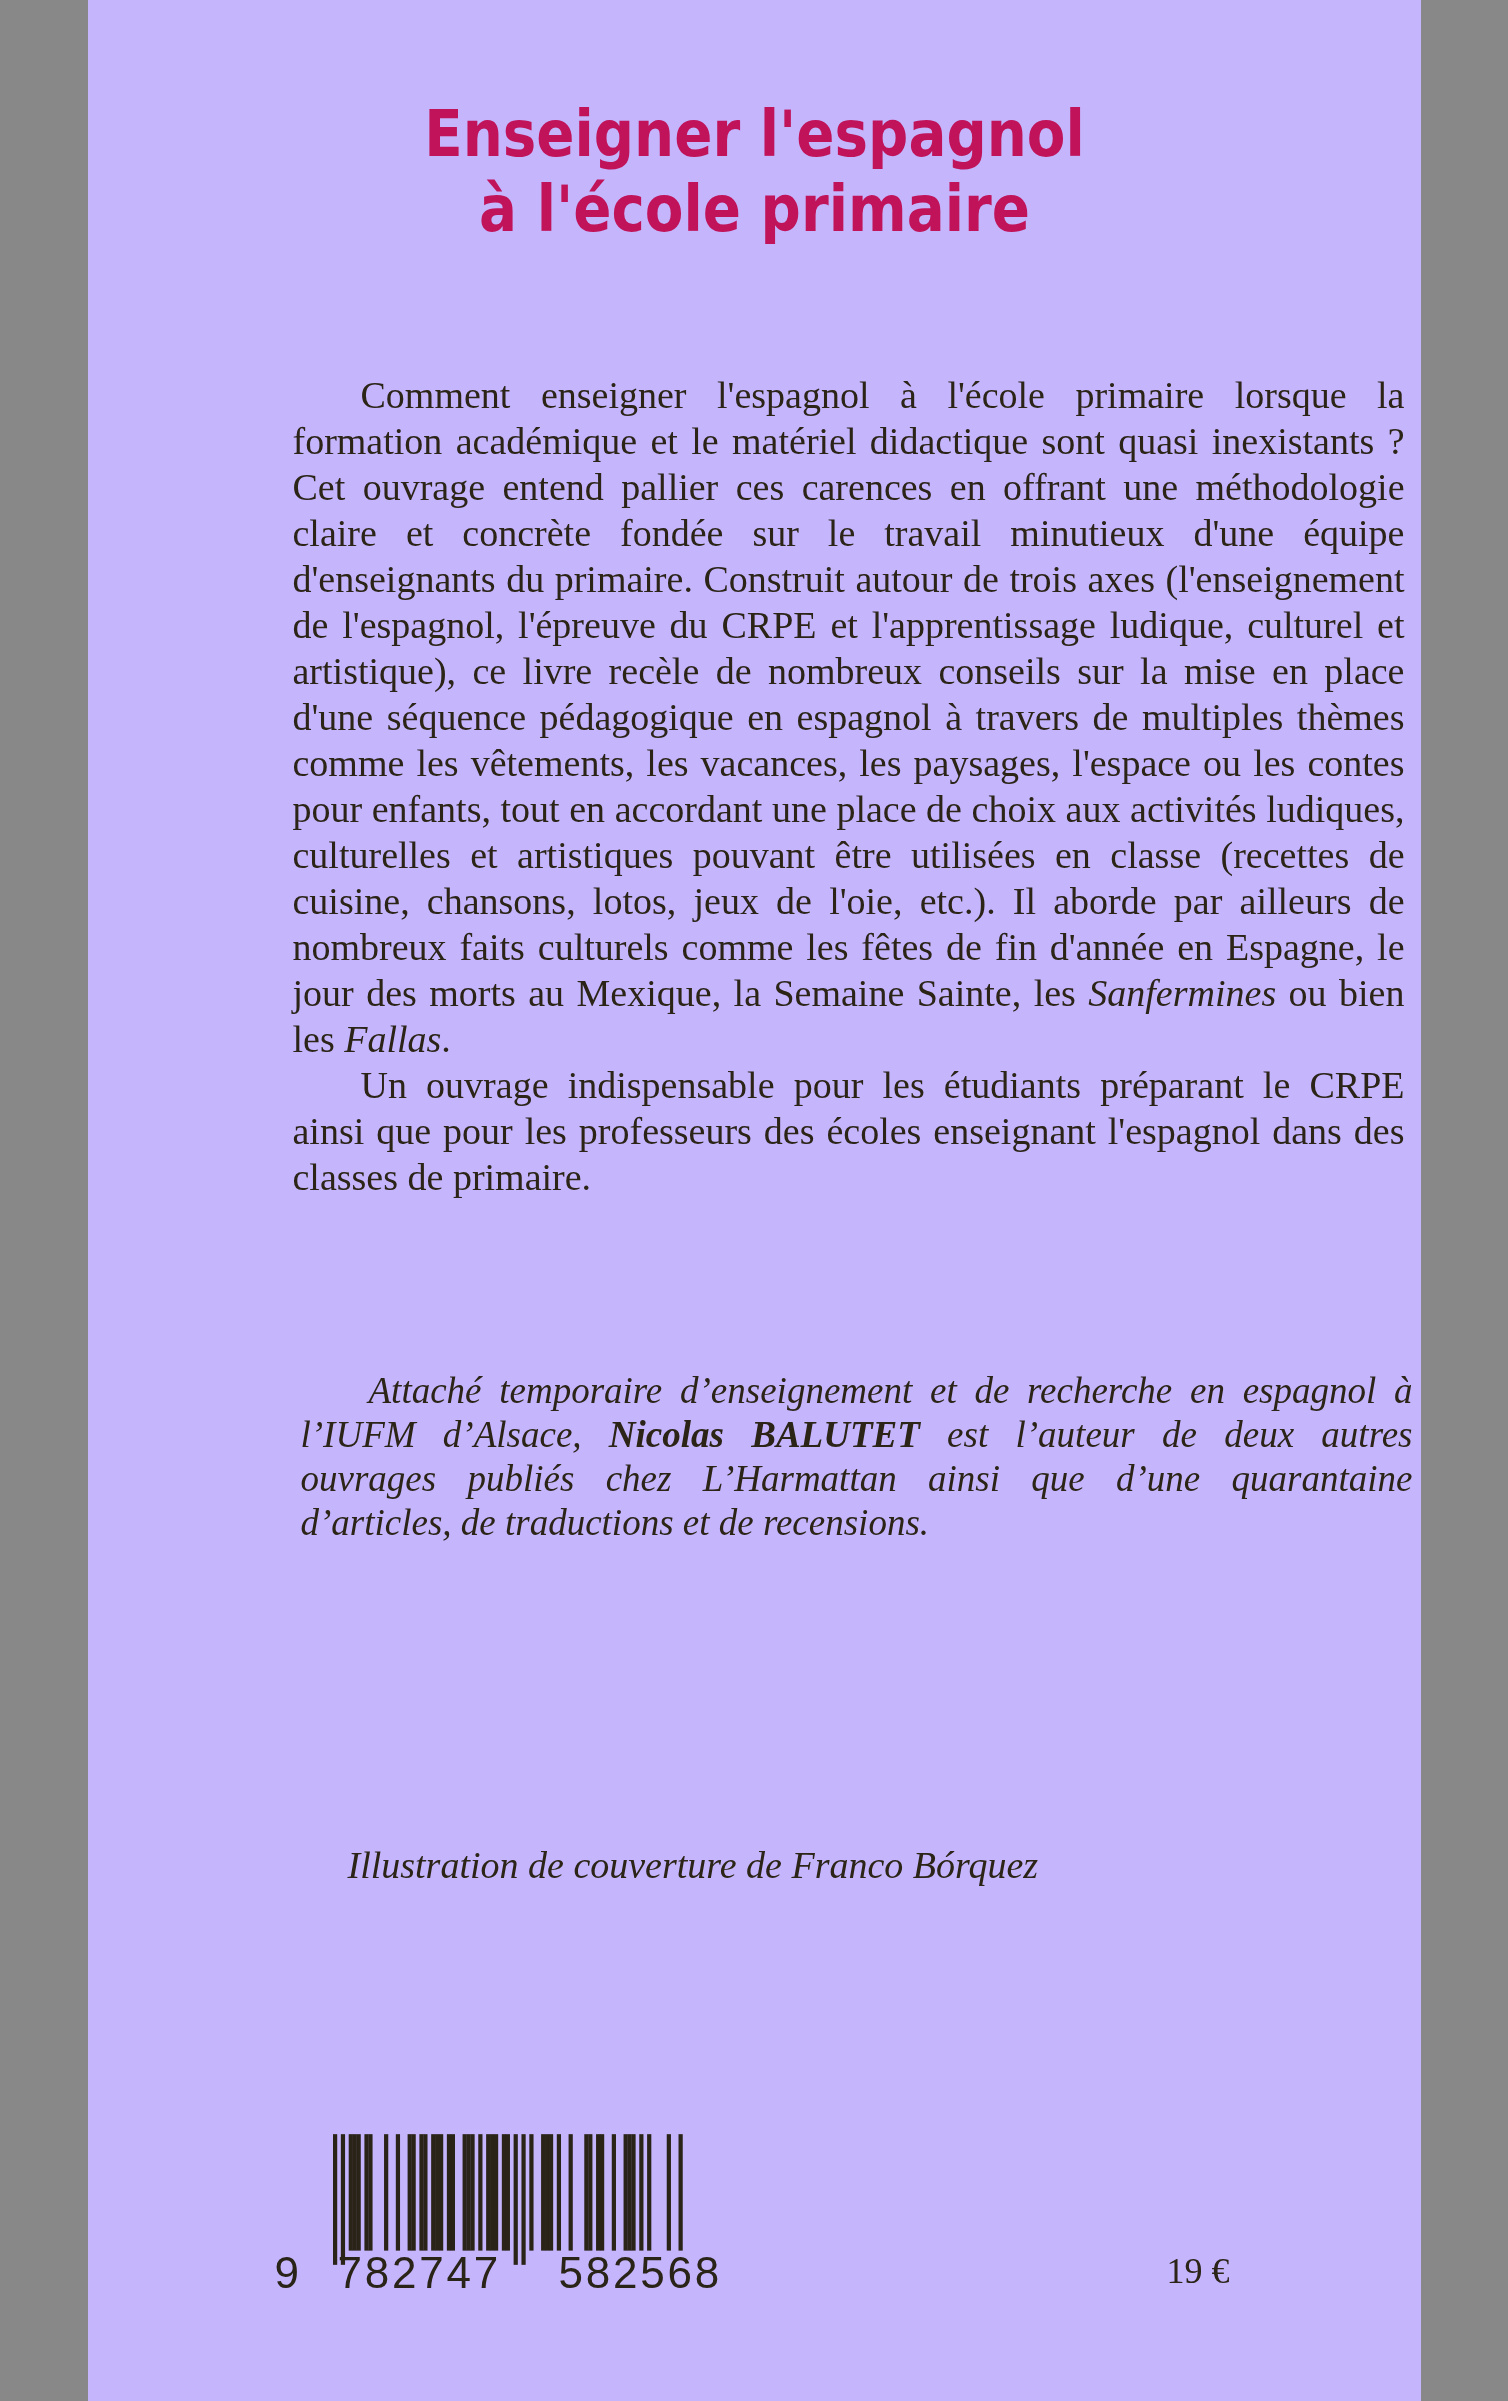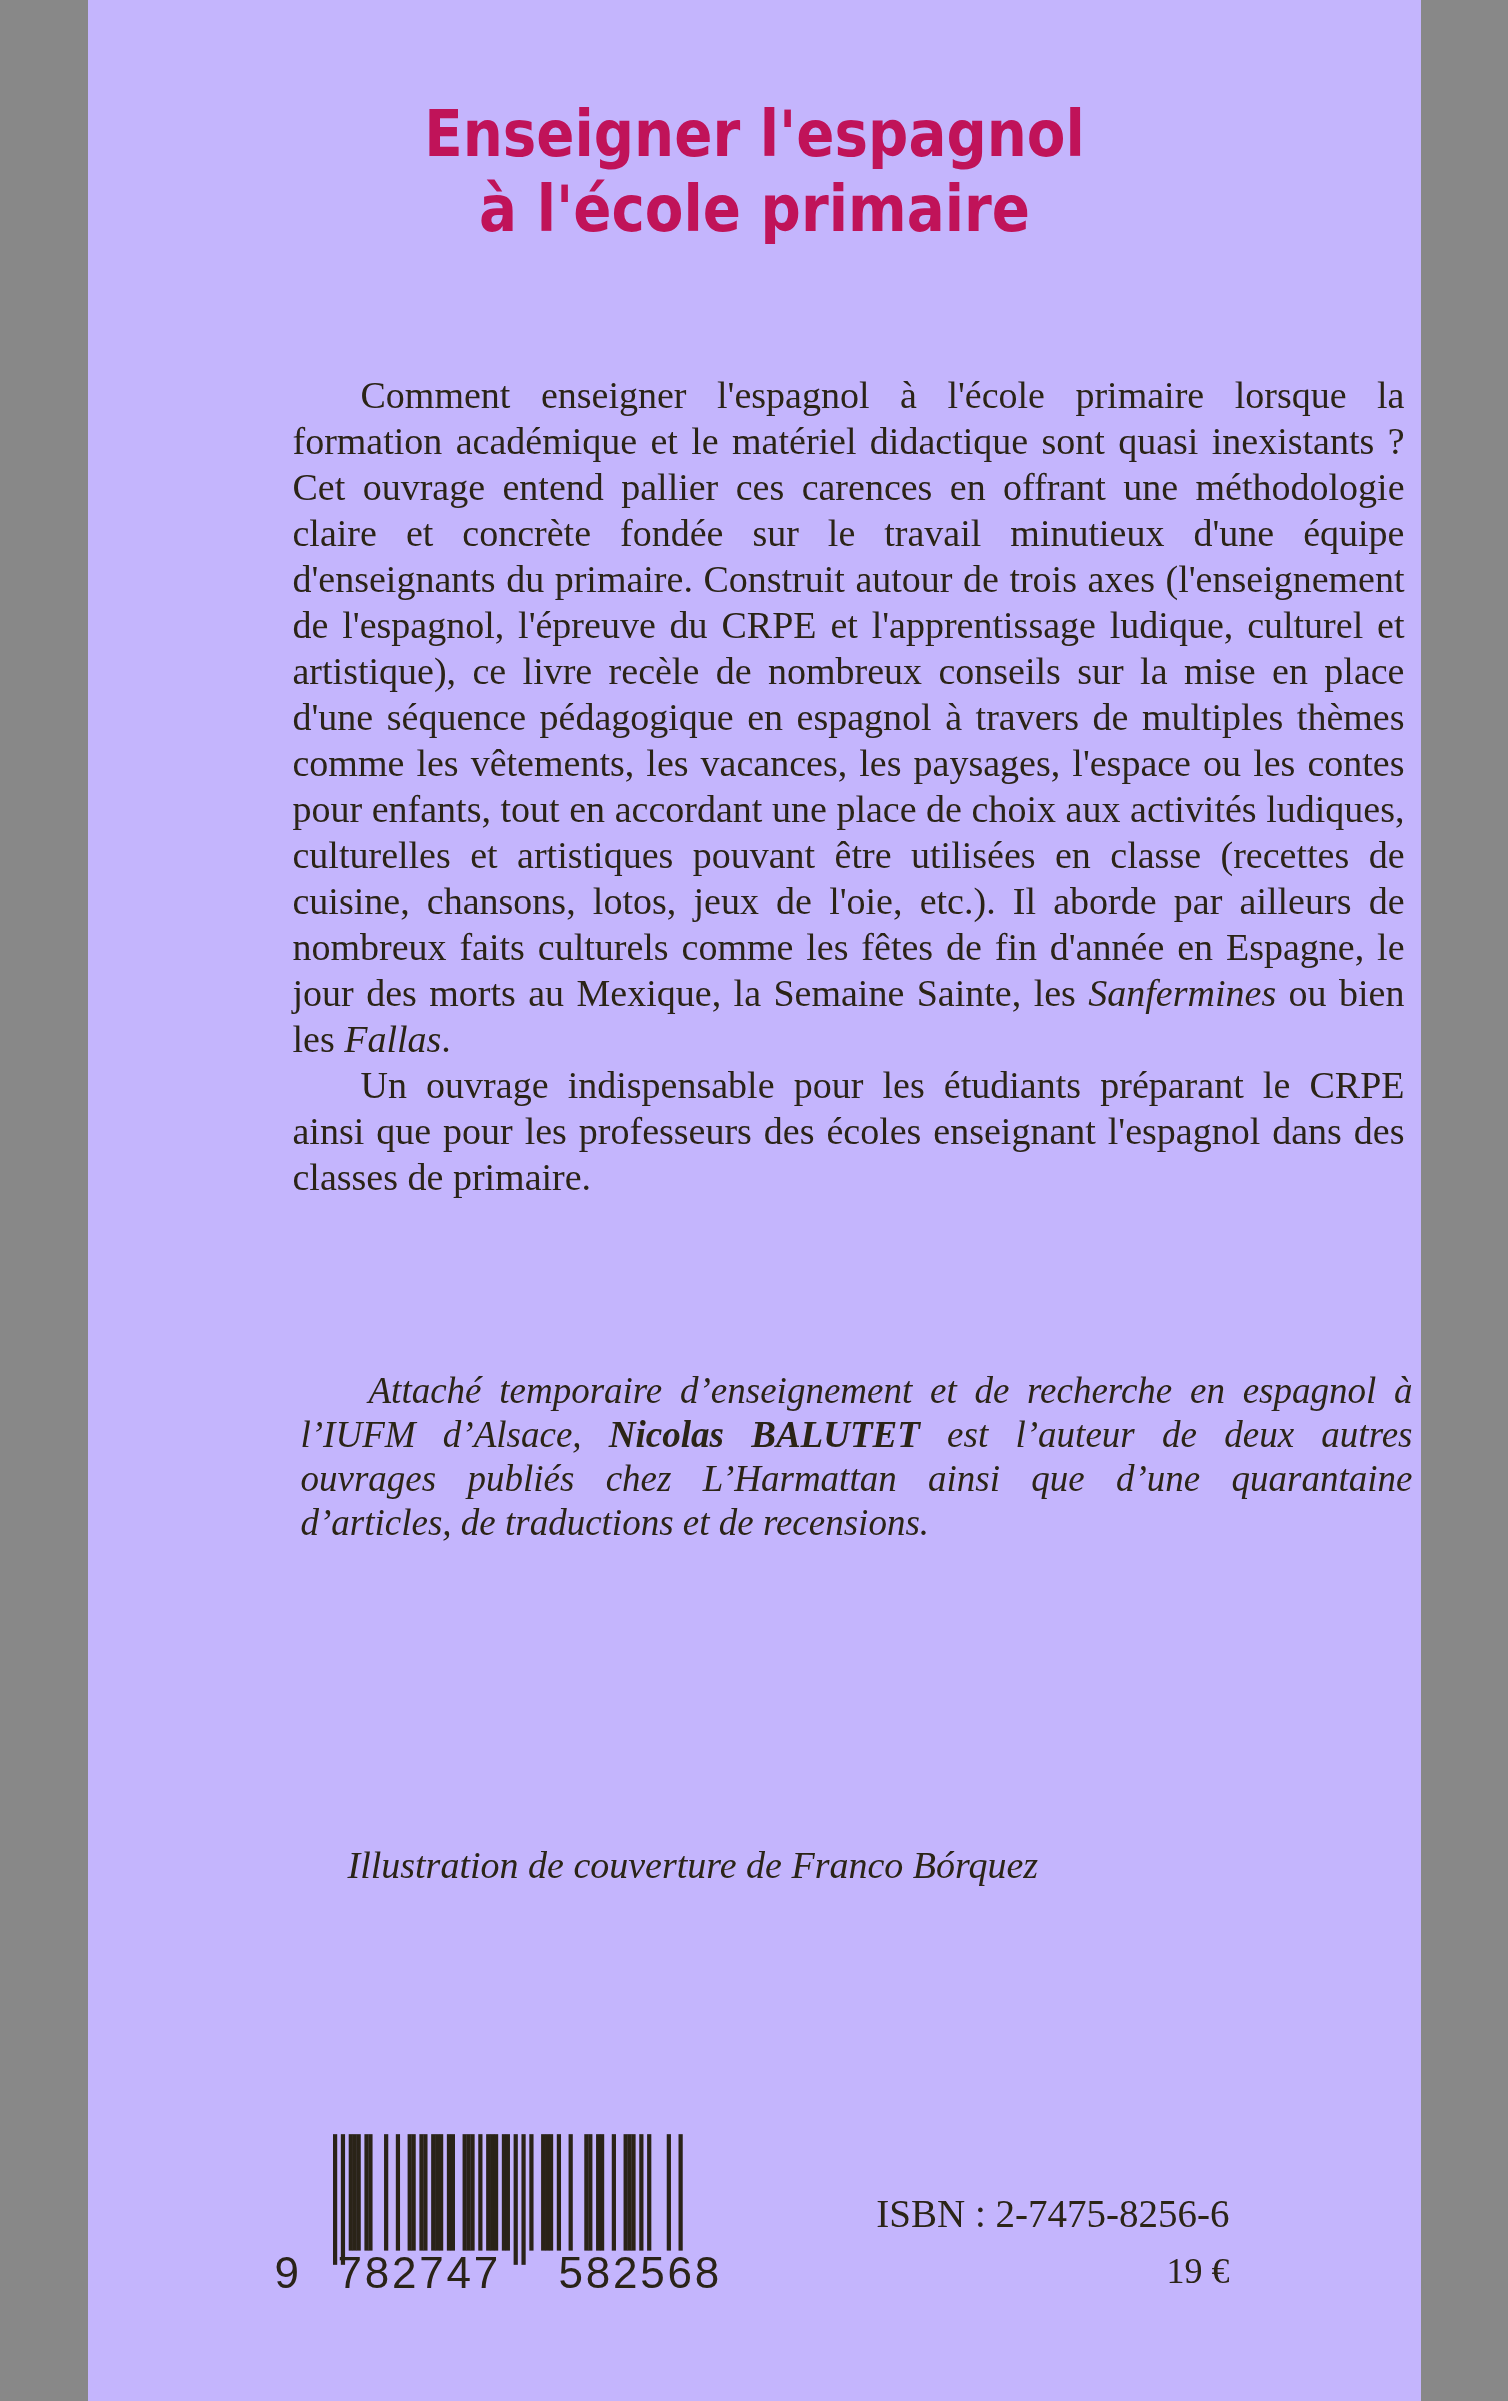--- a/index.html
+++ b/index.html
@@ -174,17 +174,16 @@
       <rect x="323.49" y="0" width="4.45" height="123"></rect>
       <rect x="331.79" y="0" width="4.45" height="123"></rect>
       <rect x="352.53" y="0" width="4.45" height="123"></rect>
       <rect x="364.97" y="0" width="4.45" height="123"></rect>
     </svg>
 
   <span class="bc-digits bc-lead">9</span>
   <span class="bc-digits bc-g1">782747</span>
   <span class="bc-digits bc-g2">582568</span>
 
-  <div class="isbn">ISBN : 2-7475-8256-6</div>
   <div class="price">19 €</div>
 
 </div>
 
 
 </body></html>

